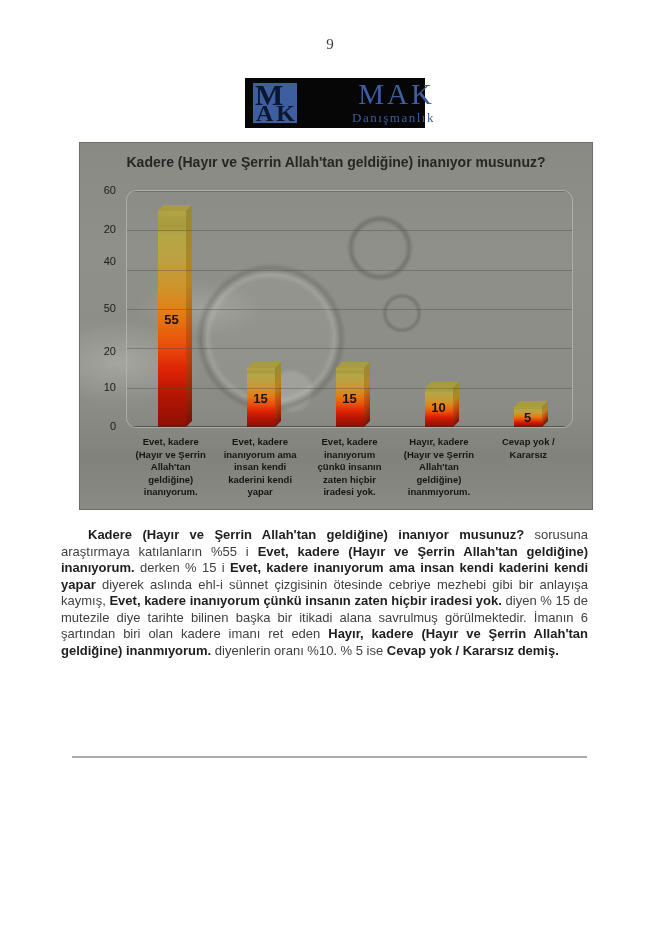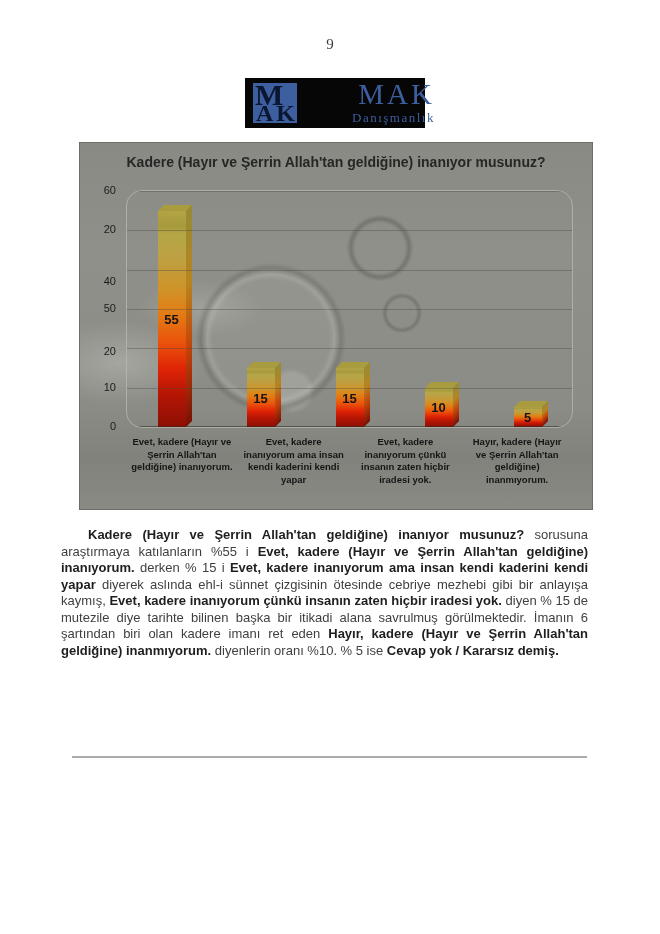--- a/index.html
+++ b/index.html
@@ -30,21 +30,21 @@
       radial-gradient(circle 30px at 212px 248px, rgba(240,240,234,0.16) 58%, rgba(0,0,0,0) 76%),
       radial-gradient(circle 46px at 300px 105px, rgba(0,0,0,0) 54%, rgba(28,28,24,0.22) 63%, rgba(0,0,0,0) 73%),
       radial-gradient(circle 28px at 322px 170px, rgba(0,0,0,0) 50%, rgba(28,28,24,0.2) 61%, rgba(0,0,0,0) 73%),
       radial-gradient(ellipse 130px 60px at 40px 220px, rgba(255,255,255,0.22), rgba(0,0,0,0) 70%),
       radial-gradient(ellipse 90px 40px at 120px 165px, rgba(255,255,255,0.16), rgba(0,0,0,0) 70%),
       linear-gradient(180deg,#88888200 0%,#00000000 100%),
       linear-gradient(180deg,#8a8a84 0%,#90908a 30%,#8c8c86 72%,#82827c 86%,#8a8a84 100%);}
   .chart-title{position:absolute;left:0;top:11px;width:100%;text-align:center;
     font-weight:bold;font-size:14px;color:#262626;}
   .plot{position:absolute;left:46px;top:47px;width:447px;height:238px;box-sizing:border-box;
-    border:1px solid rgba(185,185,178,0.75);border-radius:16px;overflow:hidden;}
+    border:1px solid rgba(185,185,178,0.75);border-radius:10px;overflow:hidden;}
   .y-axis{position:absolute;left:4px;top:47px;width:38px;height:238px;}
   .y-tick{position:absolute;right:6px;font-size:11px;color:#1b1b1b;line-height:1;text-align:center;}
   .gridline{position:absolute;left:0;width:100%;height:1px;background:rgba(70,70,63,0.38);}
   .gridline.zero{background:rgba(40,40,35,0.55);}
   .bars-row{position:absolute;left:0;bottom:0;width:100%;height:100%;display:flex;}
   .bar-col{flex:1 1 0;position:relative;display:flex;align-items:flex-end;justify-content:center;}
   .bar3d{position:relative;width:28px;
     background:linear-gradient(180deg,#b3a545 0%,#a79a3d 7%,#b5a747 11%,#bda042 22%,#cf9429 36%,#e37b14 48%,#ea520b 61%,#df2406 73%,#b51504 85%,#8c1004 100%);}
   .bar3d .face-top{position:absolute;top:-6px;left:3px;width:100%;height:6px;background:#a89c3e;
     transform:skewX(-45deg);}
@@ -85,21 +85,21 @@
     </div>
   </div>
 
   <div class="chart">
     <div class="chart-title">Kadere (Hayır ve Şerrin Allah'tan geldiğine) inanıyor musunuz?</div>
     <div class="y-axis">
         <div class="y-tick" style="top: 231px;">0</div>
         <div class="y-tick" style="top: 192px;">10</div>
         <div class="y-tick" style="top: 156px;">20</div>
         <div class="y-tick" style="top: 113px;">50</div>
-        <div class="y-tick" style="top: 86px;">40</div>
+        <div class="y-tick" style="top: 66px;">40</div>
         <div class="y-tick" style="top: 34px;">20</div>
         <div class="y-tick" style="top: -5px;">60</div>
       </div>
     <div class="plot">
       <div class="bars-row">
           <div class="bar-col">
             <div class="bar3d" style="height: 216.333px;">
               <div class="face-top"></div>
               <div class="face-side"></div>
               <span class="bar-value">55</span>
@@ -140,20 +140,21 @@
         <div class="gridline" style="top: 118px;"></div>
         <div class="gridline" style="top: 79px;"></div>
         <div class="gridline" style="top: 39px;"></div>
         <div class="gridline" style="top: 0px;"></div>
       </div>
     <div class="category-axis">
         <div class="category-label">Evet, kadere (Hayır ve Şerrin Allah'tan geldiğine) inanıyorum.</div>
         <div class="category-label">Evet, kadere inanıyorum ama insan kendi kaderini kendi yapar</div>
         <div class="category-label">Evet, kadere inanıyorum çünkü insanın zaten hiçbir iradesi yok.</div>
         <div class="category-label">Hayır, kadere (Hayır ve Şerrin Allah'tan geldiğine) inanmıyorum.</div>
+        <div class="category-label">Cevap yok / Kararsız</div>
       </div>
   </div>
 
   <div class="body-text">
     <p><b>Kadere (Hayır ve Şerrin Allah'tan geldiğine) inanıyor musunuz? </b><span>sorusuna araştırmaya katılanların %55 i </span><b>Evet, kadere (Hayır ve Şerrin Allah'tan geldiğine) inanıyorum. </b><span>derken % 15 i </span><b>Evet, kadere inanıyorum ama insan kendi kaderini kendi yapar </b><span>diyerek aslında ehl-i sünnet çizgisinin ötesinde cebriye mezhebi gibi bir anlayışa kaymış, </span><b>Evet, kadere inanıyorum çünkü insanın zaten hiçbir iradesi yok. </b><span>diyen % 15 de mutezile diye tarihte bilinen başka bir itikadi alana savrulmuş görülmektedir. İmanın 6 şartından biri olan kadere imanı ret eden  </span><b>Hayır, kadere (Hayır ve Şerrin Allah'tan geldiğine) inanmıyorum. </b><span>diyenlerin oranı %10. % 5 ise </span><b>Cevap yok / Kararsız demiş.</b></p>
   </div>
 
   <div class="divider"></div>
 
 </div>

